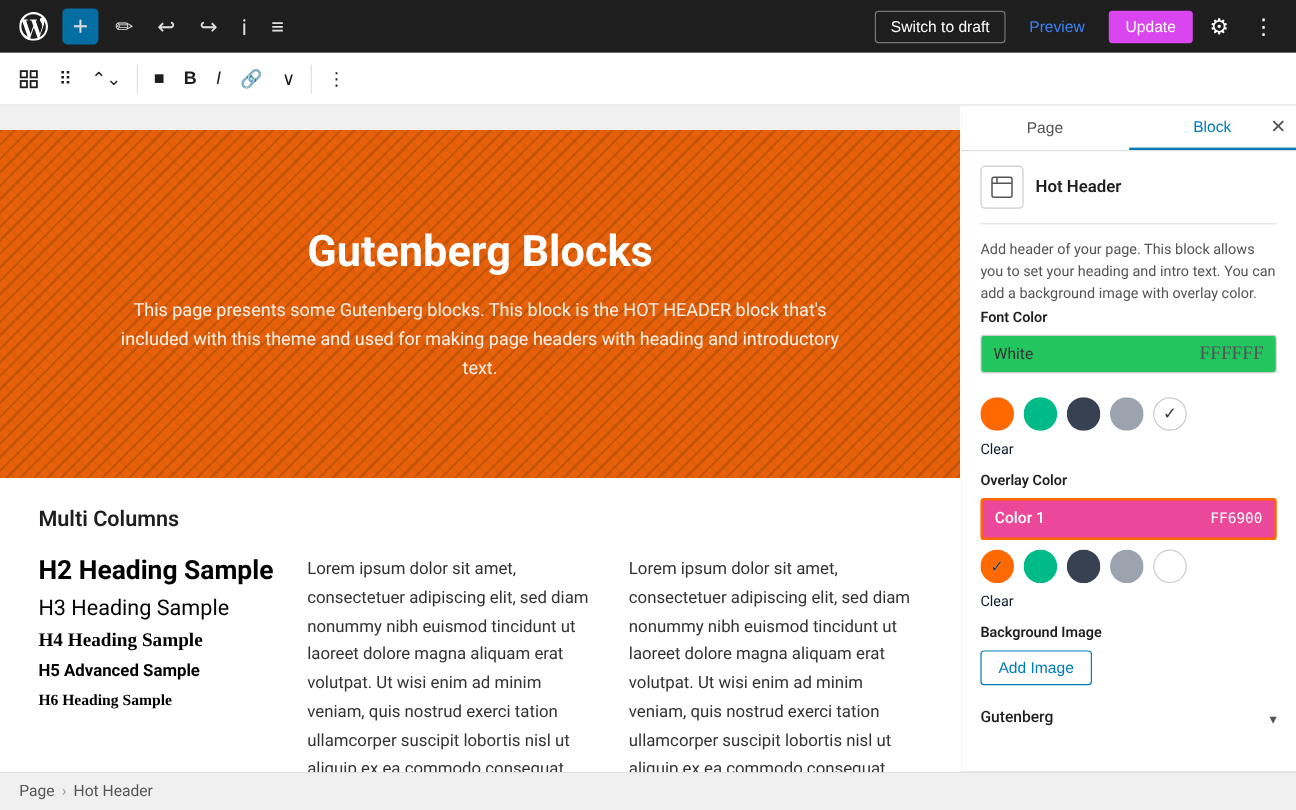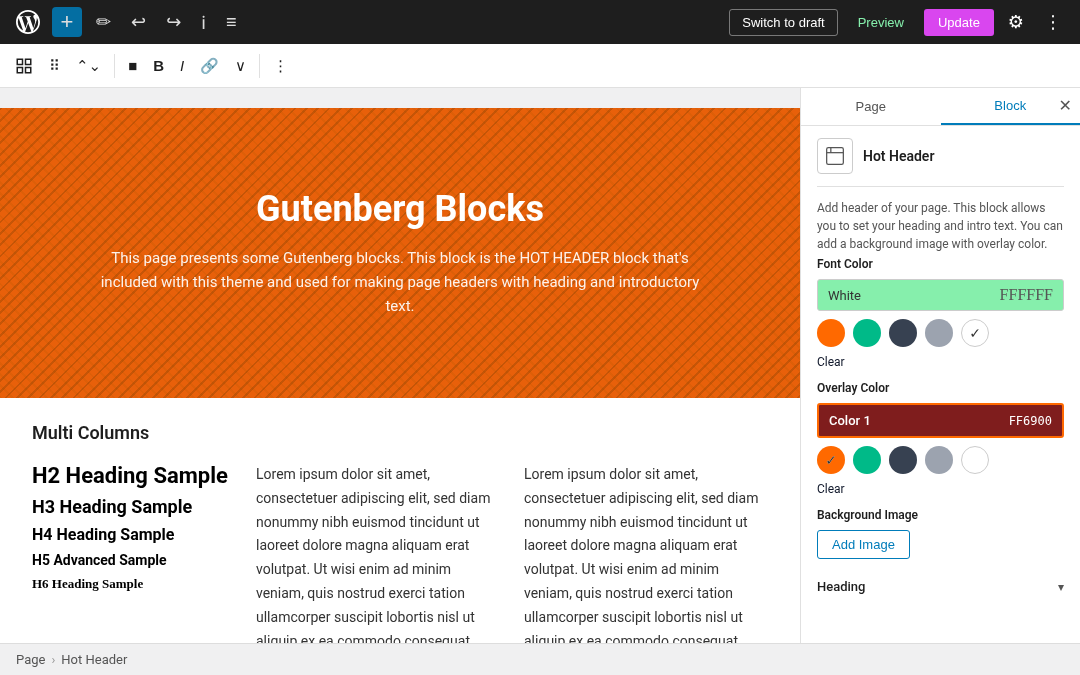--- a/index.html
+++ b/index.html
@@ -9,21 +9,21 @@
     .top-bar {
       display: flex; align-items: center; background: #1e1e1e; height: 44px; padding: 0 12px; gap: 8px; flex-shrink: 0;
     }
     .wp-logo { width: 32px; height: 32px; display: flex; align-items: center; justify-content: center; }
     .wp-logo svg { width: 24px; height: 24px; fill: white; }
     .toolbar-btn { background: none; border: none; color: #fff; cursor: pointer; padding: 4px 6px; border-radius: 4px; display: flex; align-items: center; justify-content: center; font-size: 18px; opacity: 0.85; }
     .toolbar-btn-add { background: #007cba; border-radius: 4px; width: 30px; height: 30px; color: white; font-size: 22px; font-weight: 300; }
     .toolbar-spacer { flex: 1; }
     .top-bar-right { display: flex; align-items: center; gap: 8px; margin-left: 36px; }
     .btn-switch-draft { background: none; border: 1px solid rgba(255,255,255,0.4); color: #fff; padding: 5px 12px; border-radius: 3px; cursor: pointer; font-size: 13px; }
-    .btn-preview { background: none; border: none; color: #86efac; padding: 5px 12px; cursor: pointer; font-size: 13px; }
+    .btn-preview { background: none; border: none; color: #3b82f6; padding: 5px 12px; cursor: pointer; font-size: 13px; }
     .btn-update { background: #d946ef; color: white; border: none; padding: 6px 14px; border-radius: 3px; cursor: pointer; font-size: 13px; font-weight: 500; }
     .btn-settings { background: none; border: none; color: #fff; cursor: pointer; padding: 4px 6px; font-size: 18px; }
     .btn-more { background: none; border: none; color: #fff; cursor: pointer; padding: 4px 6px; font-size: 18px; }
 
     
     .block-toolbar {
       display: flex; align-items: center; background: #fff; border-bottom: 1px solid #e0e0e0; height: 44px; padding: 0 8px; gap: 2px; flex-shrink: 0;
     }
     .block-tool-btn { background: none; border: none; cursor: pointer; padding: 5px 7px; border-radius: 3px; font-size: 15px; color: #1e1e1e; display: flex; align-items: center; }
     .block-tool-sep { width: 1px; height: 24px; background: #e0e0e0; margin: 0 4px; }
@@ -55,22 +55,22 @@
     .hot-header-title { font-size: 36px; font-weight: 700; margin-bottom: 16px; color: white; }
     .hot-header-subtitle { font-size: 15px; color: rgba(255,255,255,0.92); line-height: 1.6; }
 
     
     .page-content { padding: 24px 32px; }
     .section-title { font-size: 18px; font-weight: 600; color: #1e1e1e; margin-bottom: 20px; }
 
     .columns-layout { display: grid; grid-template-columns: 200px 1fr 1fr; gap: 24px; margin-top: 8px; }
     .col-headings { }
     .col-headings h2 { font-size: 22px; font-weight: 700; margin-bottom: 8px; }
-    .col-headings h3 { font-size: 18px; font-weight: 700; margin-bottom: 8px; }
-    .col-headings h4 { font-size: 16px; font-weight: 700; margin-bottom: 8px; }
+    .col-headings h3 { font-size: 18px; font-weight: 400; margin-bottom: 8px; }
+    .col-headings h4 { font-size: 16px; font-weight: 700; margin-bottom: 8px; font-family: Liberation Serif, serif; }
     .col-headings h5 { font-size: 14px; font-weight: 700; margin-bottom: 8px; }
     .col-headings h6 { font-size: 13px; font-weight: 700; margin-bottom: 8px; font-family: Liberation Serif, serif; }
     .col-text { font-size: 14px; line-height: 1.7; color: #333; }
     .col-text p { margin-bottom: 16px; }
 
     
     .breadcrumb-bar {
       background: #f0f0f1; border-top: 1px solid #ddd; padding: 8px 16px; display: flex; align-items: center; gap: 6px; font-size: 13px; color: #555; flex-shrink: 0;
     }
     .breadcrumb-sep { color: #999; }
@@ -88,33 +88,33 @@
     .sidebar-body { padding: 0 16px 16px; flex: 1; overflow-y: auto; }
 
     .block-icon-row { display: flex; align-items: center; gap: 10px; padding: 12px 0; border-bottom: 1px solid #e0e0e0; margin-bottom: 12px; }
     .block-icon { width: 36px; height: 36px; border: 1px solid #ccc; border-radius: 4px; display: flex; align-items: center; justify-content: center; font-size: 18px; }
     .block-name { font-size: 14px; font-weight: 600; color: #1e1e1e; }
 
     .block-description { font-size: 12px; color: #555; line-height: 1.5; }
 
     .sidebar-section-label { font-size: 12px; font-weight: 600; color: #1e1e1e; margin-bottom: 8px; margin-top: 4px; }
 
-    .color-input-row { display: flex; align-items: center; border: 1px solid #ccc; border-radius: 3px; padding: 6px 10px; margin-bottom: 8px; background: #86efac; }
+    .color-input-row { display: flex; align-items: center; border: 1px solid #ccc; border-radius: 3px; padding: 6px 10px; margin-bottom: 20px; background: #22c55e; }
     .color-input-label { flex: 1; font-size: 13px; color: #333; }
     .color-input-hex { font-size: 16px; color: #555; font-family: Liberation Serif, serif; }
 
     .color-swatches { display: flex; gap: 8px; margin-bottom: 8px; align-items: center; flex-wrap: wrap; }
     .color-swatch { width: 28px; height: 28px; border-radius: 50%; cursor: pointer; position: relative; border: 2px solid transparent; }
     .color-swatch.selected::after { content: '✓'; position: absolute; top: 50%; left: 50%; transform: translate(-50%, -50%); font-size: 14px; color: #333; }
     .color-swatch.white-swatch { border: 1px solid #ccc; }
     .color-swatch.selected.white-swatch::after { color: #333; }
 
     .clear-link { text-align: left; font-size: 12px; color: #0f172a; cursor: pointer; margin-bottom: 12px; display: block; }
 
-    .overlay-color-box { border: 2px solid #ff6900; border-radius: 3px; padding: 8px 10px; display: flex; align-items: flex-end; margin-bottom: 8px; background: #7f1d1d; }
+    .overlay-color-box { border: 2px solid #ff6900; border-radius: 3px; padding: 8px 10px; display: flex; align-items: flex-start; margin-bottom: 8px; background: #ec4899; }
     .overlay-color-label { flex: 1; font-size: 13px; color: white; font-weight: 500; }
     .overlay-color-hex { font-size: 12px; color: white; font-family: monospace; }
 
     .add-image-btn { border: 1px solid #007cba; color: #007cba; background: none; padding: 6px 14px; border-radius: 3px; cursor: pointer; font-size: 13px; margin-bottom: 12px; }
 
     .advanced-row { display: flex; align-items: center; padding: 8px 0; cursor: pointer; justify-content: space-between; }
     .advanced-label { font-size: 13px; color: #1e1e1e; font-weight: 500; }
     .chevron { font-size: 12px; color: #555; }
 
     
@@ -268,21 +268,21 @@
         <div class="color-swatch white-swatch" style="background:#FFFFFF;"></div>
       </div>
       <span class="clear-link">Clear</span>
 
       
       <div class="sidebar-section-label">Background Image</div>
       <button class="add-image-btn">Add Image</button>
 
       
       <div class="advanced-row">
-        <span class="advanced-label">Heading</span>
+        <span class="advanced-label">Gutenberg</span>
         <span class="chevron">▾</span>
       </div>
 
     </div>
   </div>
 </div>
 
 <div class="breadcrumb-bar">
   <span>Page</span>
   <span class="breadcrumb-sep">›</span>

